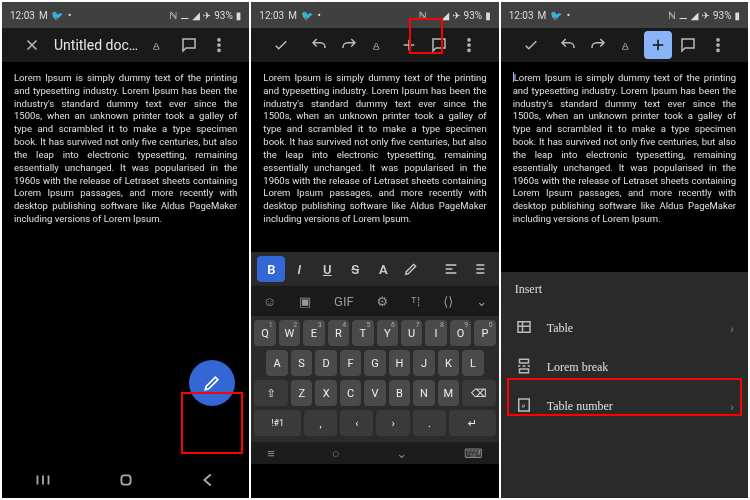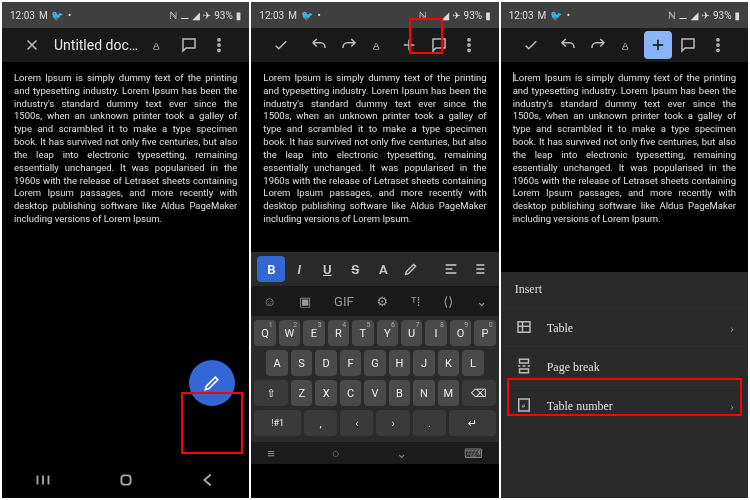--- a/index.html
+++ b/index.html
@@ -485,21 +485,21 @@
           </span>
           <span>Table</span>
           <span class="chev">›</span>
         </div>
         <div class="sheet-item">
           <span class="mi-icon">
             <svg viewBox="0 0 24 24" width="18" height="18" stroke="#bbb" fill="none" stroke-width="2">
               <path d="M6 3h12v5H6zM6 16h12v5H6zM4 12h3M10 12h4M17 12h3"></path>
             </svg>
           </span>
-          <span>Page break</span>
+          <span>Lorem break</span>
         </div>
         <div class="sheet-item">
           <span class="mi-icon">
             <svg viewBox="0 0 24 24" width="18" height="18" stroke="#bbb" fill="none" stroke-width="2">
               <rect x="5" y="4" width="14" height="16"></rect>
               <text x="9" y="16" font-size="9" fill="#bbb" stroke="none">#</text>
             </svg>
           </span>
           <span>Table number</span>
           <span class="chev">›</span>

